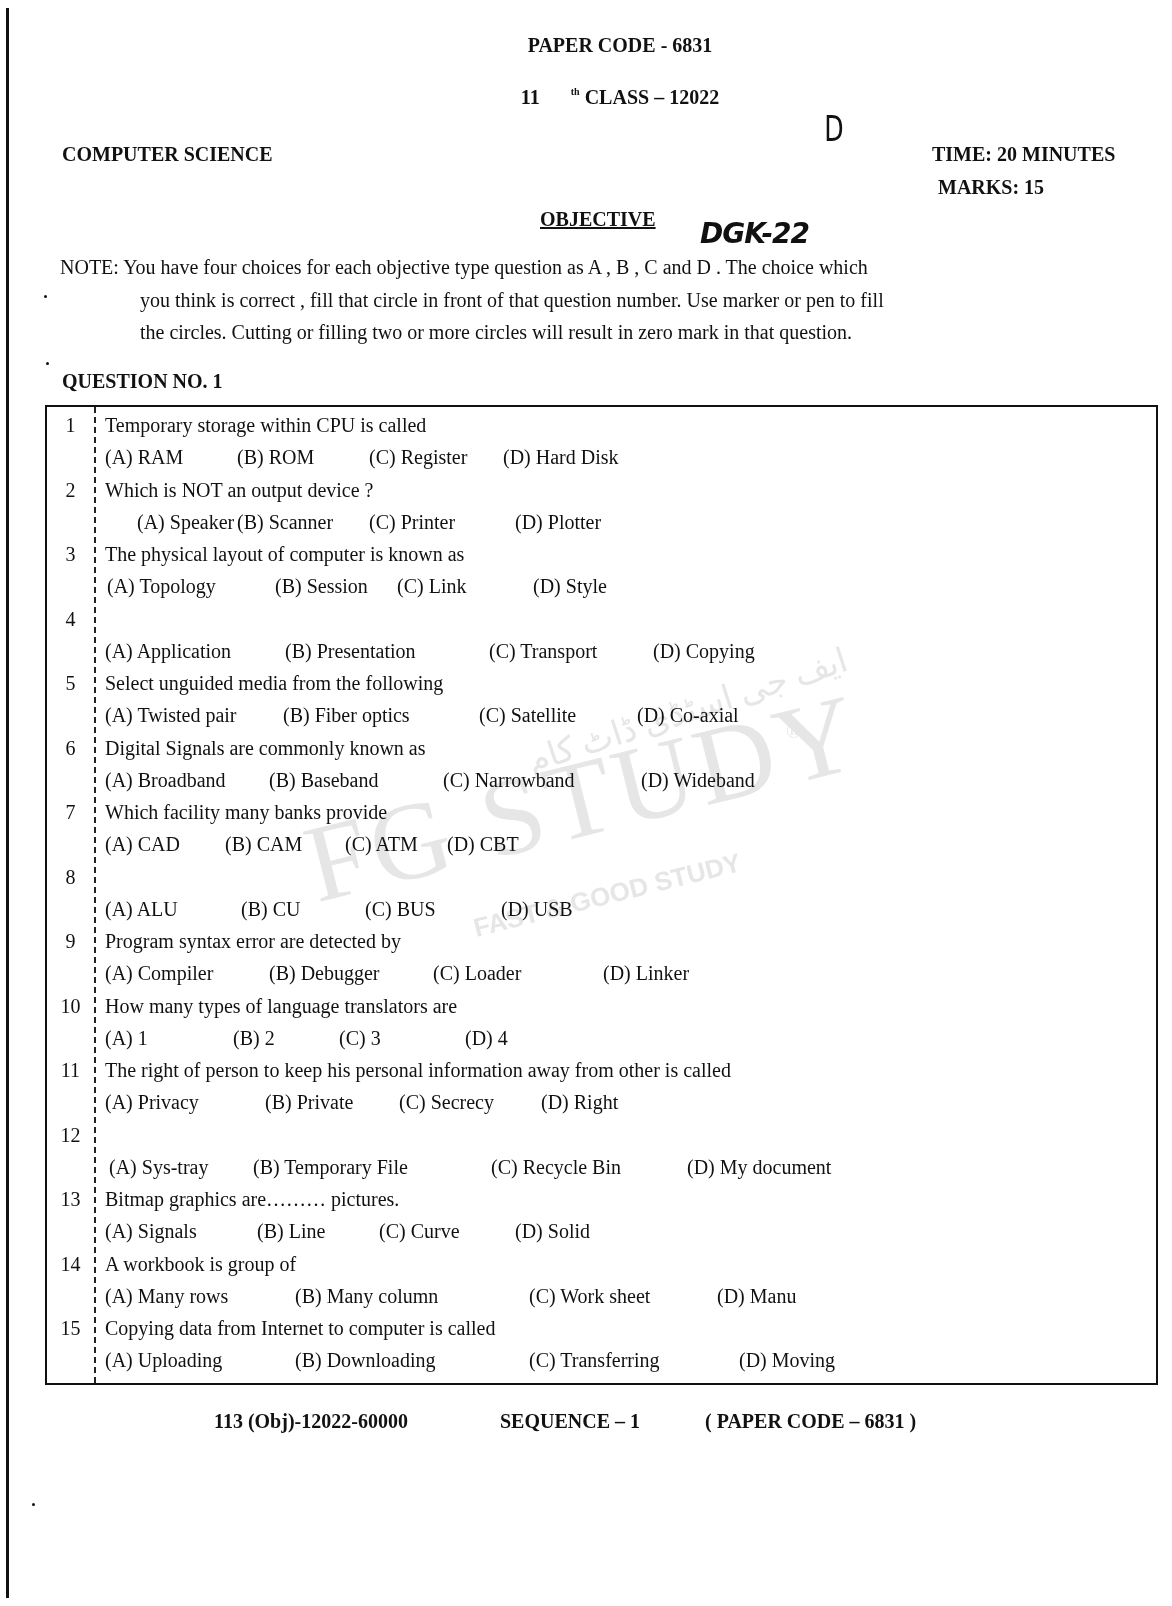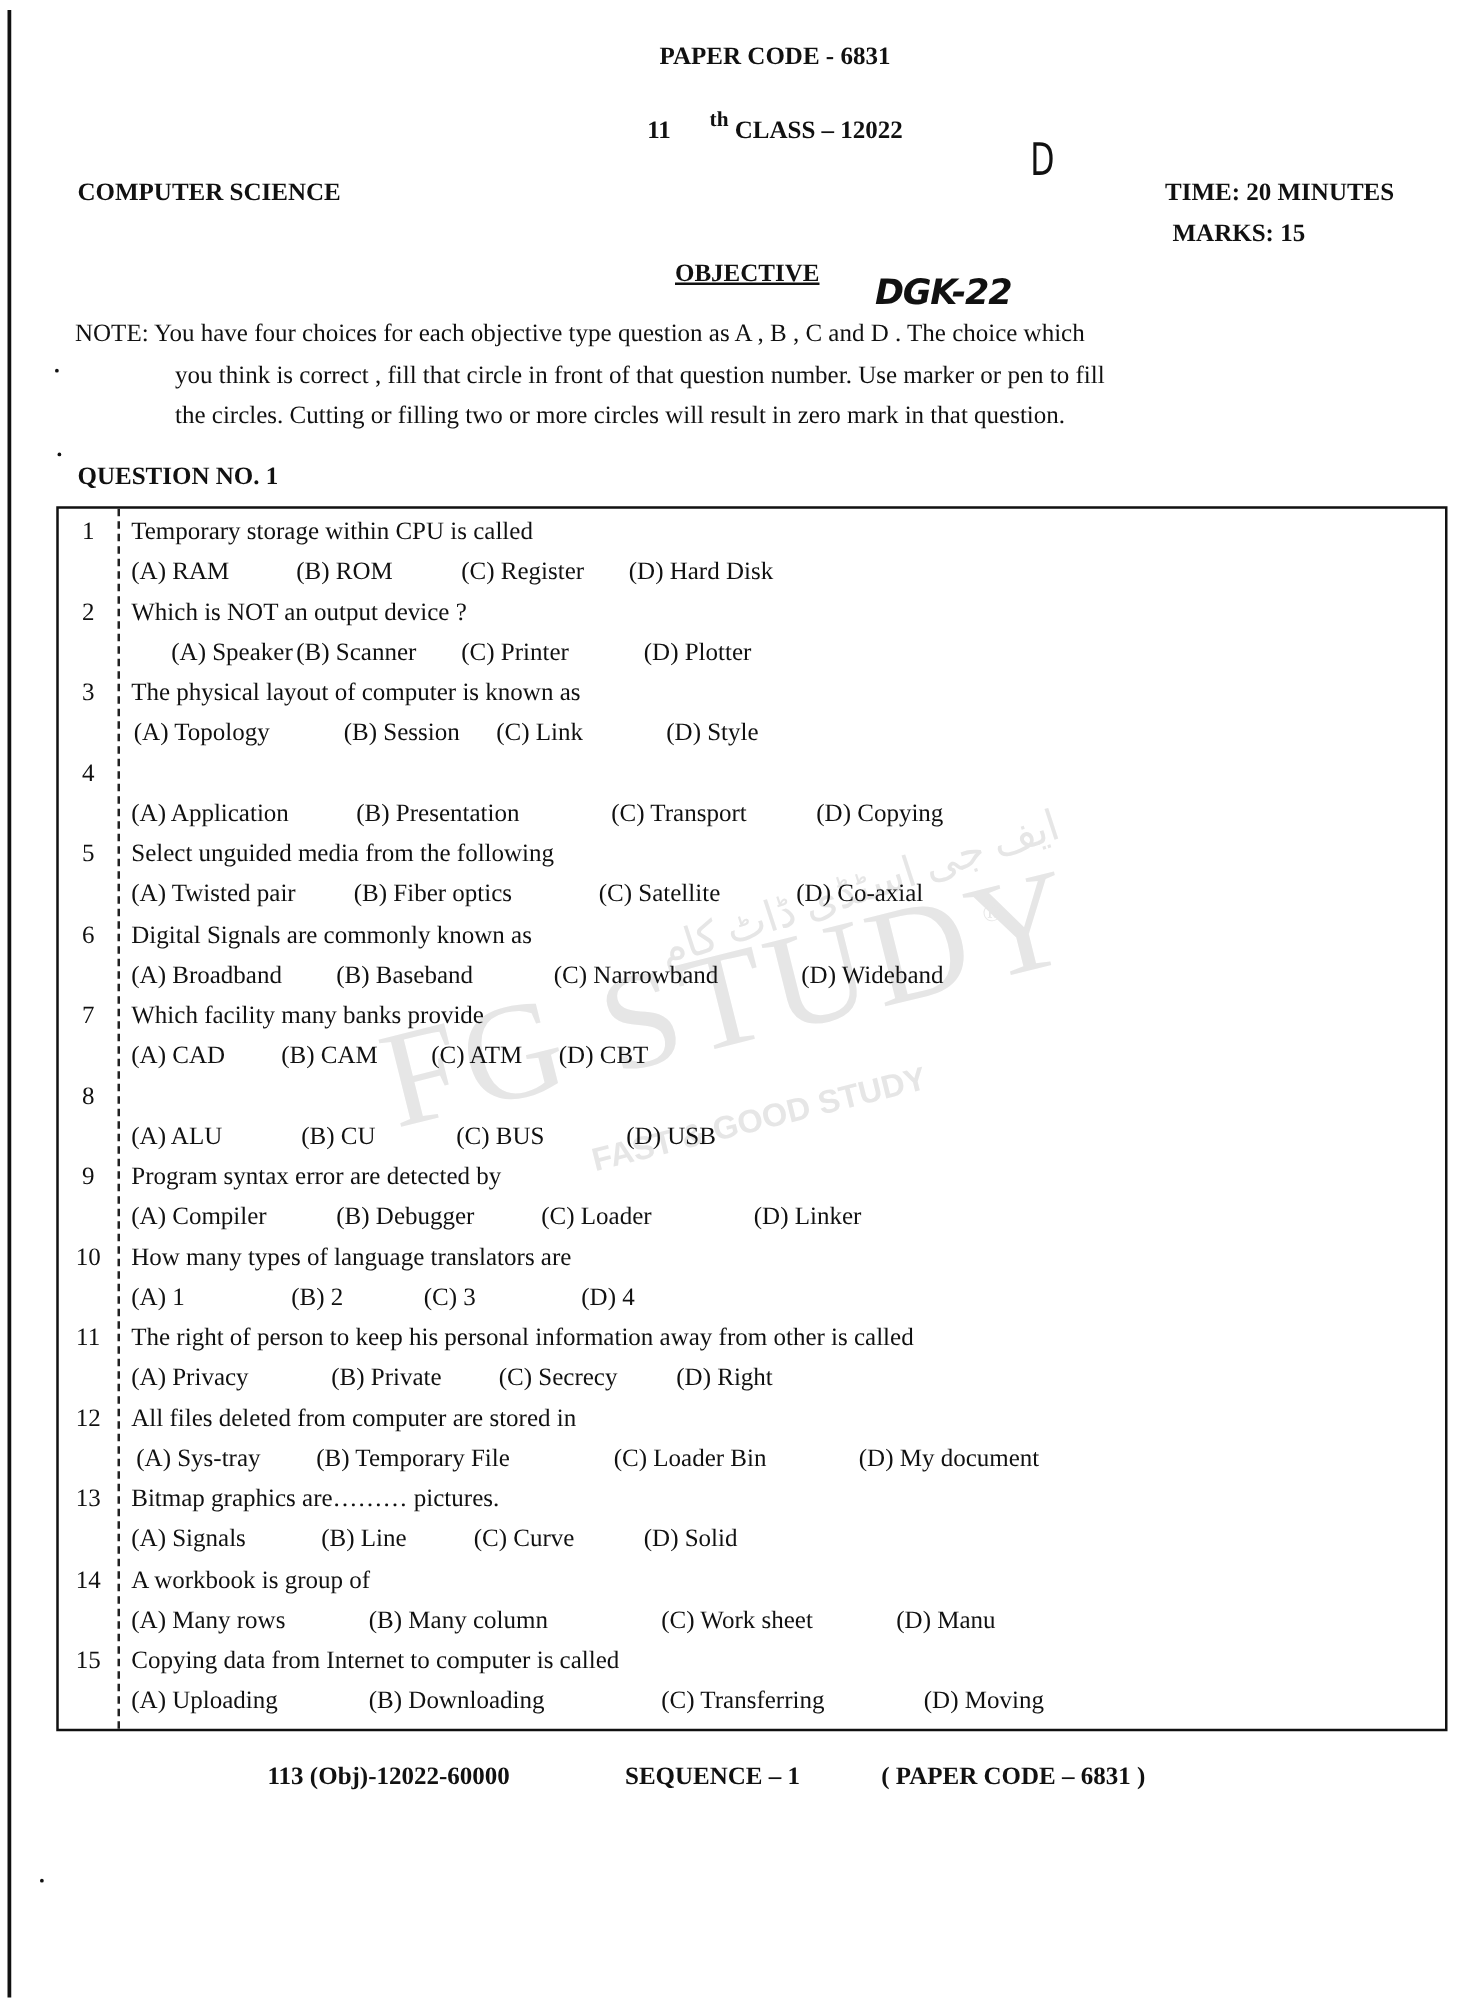--- a/index.html
+++ b/index.html
@@ -10,21 +10,21 @@
   }
   .page-edge {
     position: absolute; left: 6px; top: 8px; width: 3px; height: 1590px;
     background: #111;
   }
   .abs { position: absolute; white-space: nowrap; }
   .bold { font-weight: bold; }
   .hdr { font-size: 20px; }
   .paper-code { left: 0; width: 1240px; text-align: center; top: 34px; }
   .class-line { left: 0; width: 1240px; text-align: center; top: 86px; }
-  .class-line sup { font-size: 17px; vertical-align: 9px; margin-left: 31px; }
+  .class-line sup { font-size: 10px; vertical-align: 9px; margin-left: 31px; }
   .subject { left: 62px; top: 143px; }
   .time { left: 932px; top: 143px; }
   .marks { left: 938px; top: 176px; }
   .objective { left: 540px; top: 208px; text-decoration: underline; }
   .hand {
     font-family: "DejaVu Sans", sans-serif; font-weight: bold; font-style: italic;
   }
   .hand-d { left: 820px; top: 108px; font-size: 36px; font-weight: normal; font-style: normal; transform: scaleX(0.7); }
   .hand-dgk { left: 700px; top: 217px; font-size: 28px; letter-spacing: -1px; }
   .note-l1 { position:absolute; left:60px; top:256px; font-size:20px; white-space:nowrap; }
@@ -199,25 +199,24 @@
         <div class="q">The right of person to keep his personal information away from other is called</div>
         <div class="opts">
           <span style="left: 0px;">(A) Privacy</span>
           <span style="left: 160px;">(B) Private</span>
           <span style="left: 294px;">(C) Secrecy</span>
           <span style="left: 436px;">(D) Right</span>
         </div>
       </div>
       <div class="row" style="top: 711.5px;">
         <div class="num">12</div>
-        <div class="q">All files deleted from computer are stored in</div>
         <div class="opts">
           <span style="left: 4px;">(A) Sys-tray</span>
           <span style="left: 148px;">(B) Temporary File</span>
-          <span style="left: 386px;">(C) Loader Bin</span>
+          <span style="left: 386px;">(C) Recycle Bin</span>
           <span style="left: 582px;">(D) My document</span>
         </div>
       </div>
       <div class="row" style="top: 776px;">
         <div class="num">13</div>
         <div class="q">Bitmap graphics are……… pictures.</div>
         <div class="opts">
           <span style="left: 0px;">(A) Signals</span>
           <span style="left: 152px;">(B) Line</span>
           <span style="left: 274px;">(C) Curve</span>

